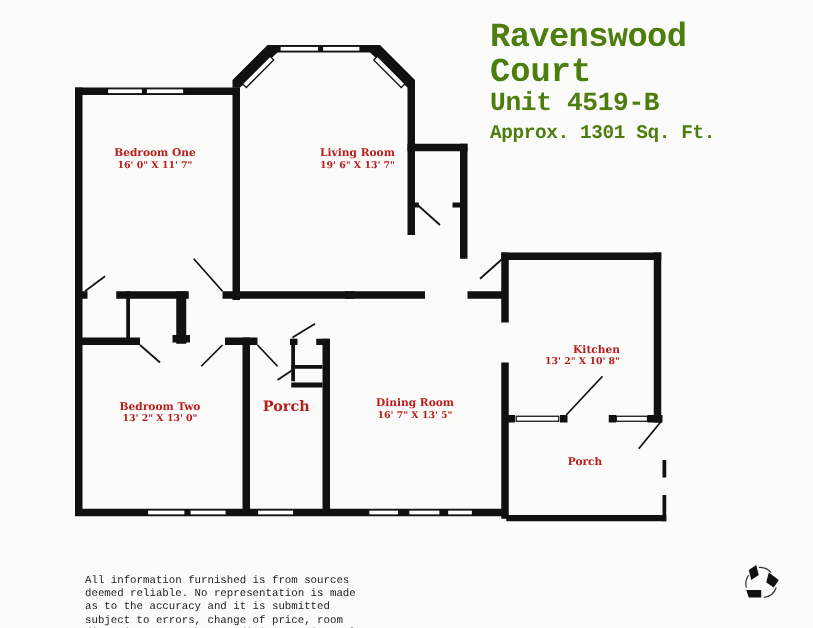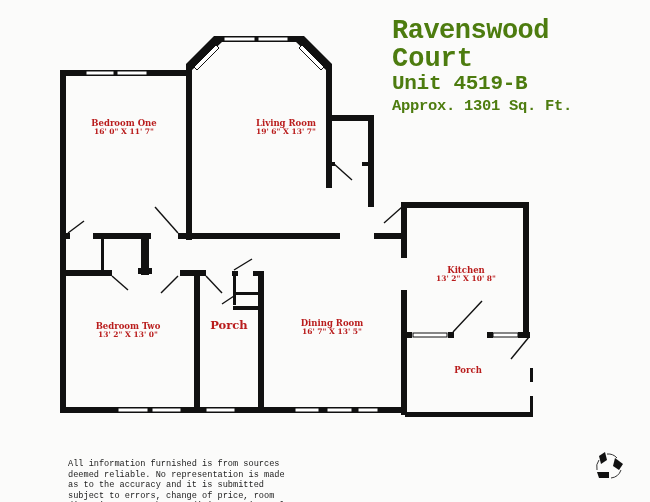--- a/index.html
+++ b/index.html
@@ -135,21 +135,21 @@
 </div>
 
 <div class="room-label" style="left:124px; top:119px;">
   <span class="nm">Bedroom One</span>
   <span class="dm">16' 0" X 11' 7"</span>
 </div>
 <div class="room-label" style="left:262px; top:119px;margin-left:24px;">
   <span class="nm">Living Room</span>
   <span class="dm">19' 6" X 13' 7"</span>
 </div>
-<div class="room-label" style="left:466px; top:266px;">
+<div class="room-label" style="left:466px; top:276px;text-align:right;">
   <span class="nm">Kitchen</span>
   <span class="dm">13' 2" X 10' 8"</span>
 </div>
 <div class="room-label" style="left:128px; top:322px;">
   <span class="nm">Bedroom Two</span>
   <span class="dm">13' 2" X 13' 0"</span>
 </div>
 <div class="room-label big" style="left:229px; top:319px;">
   <span class="nm">Porch</span>
 </div>

